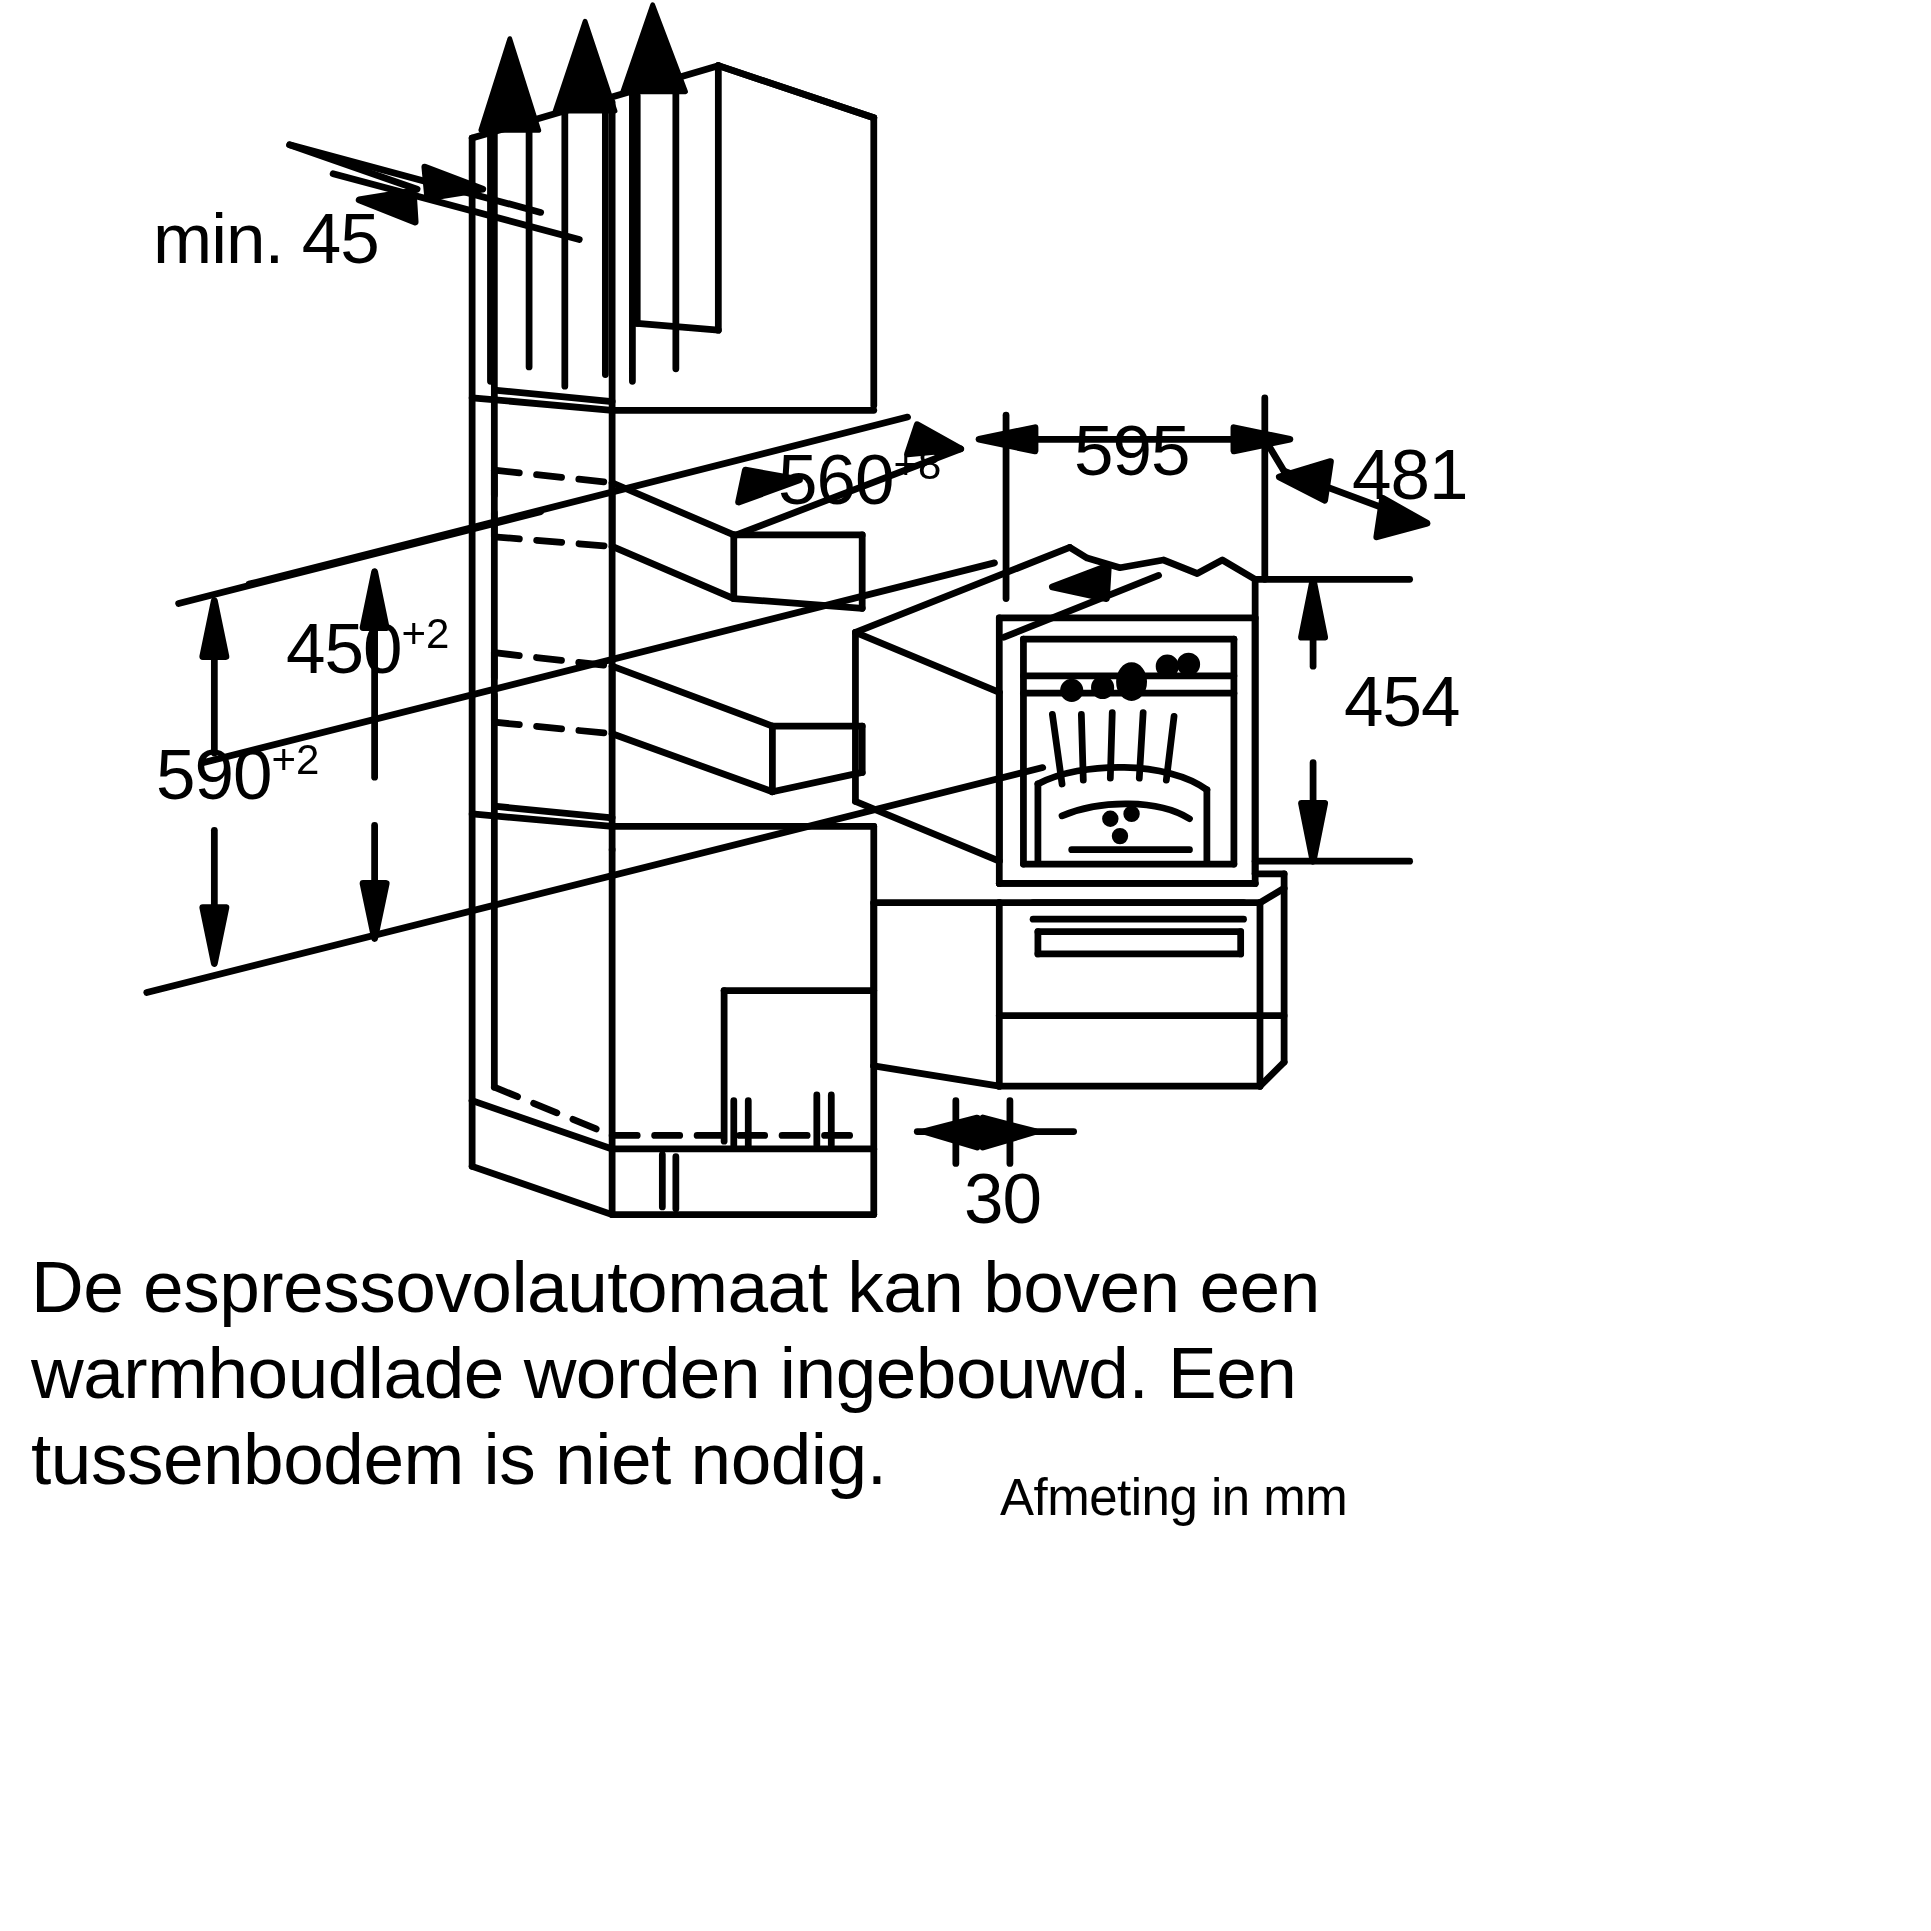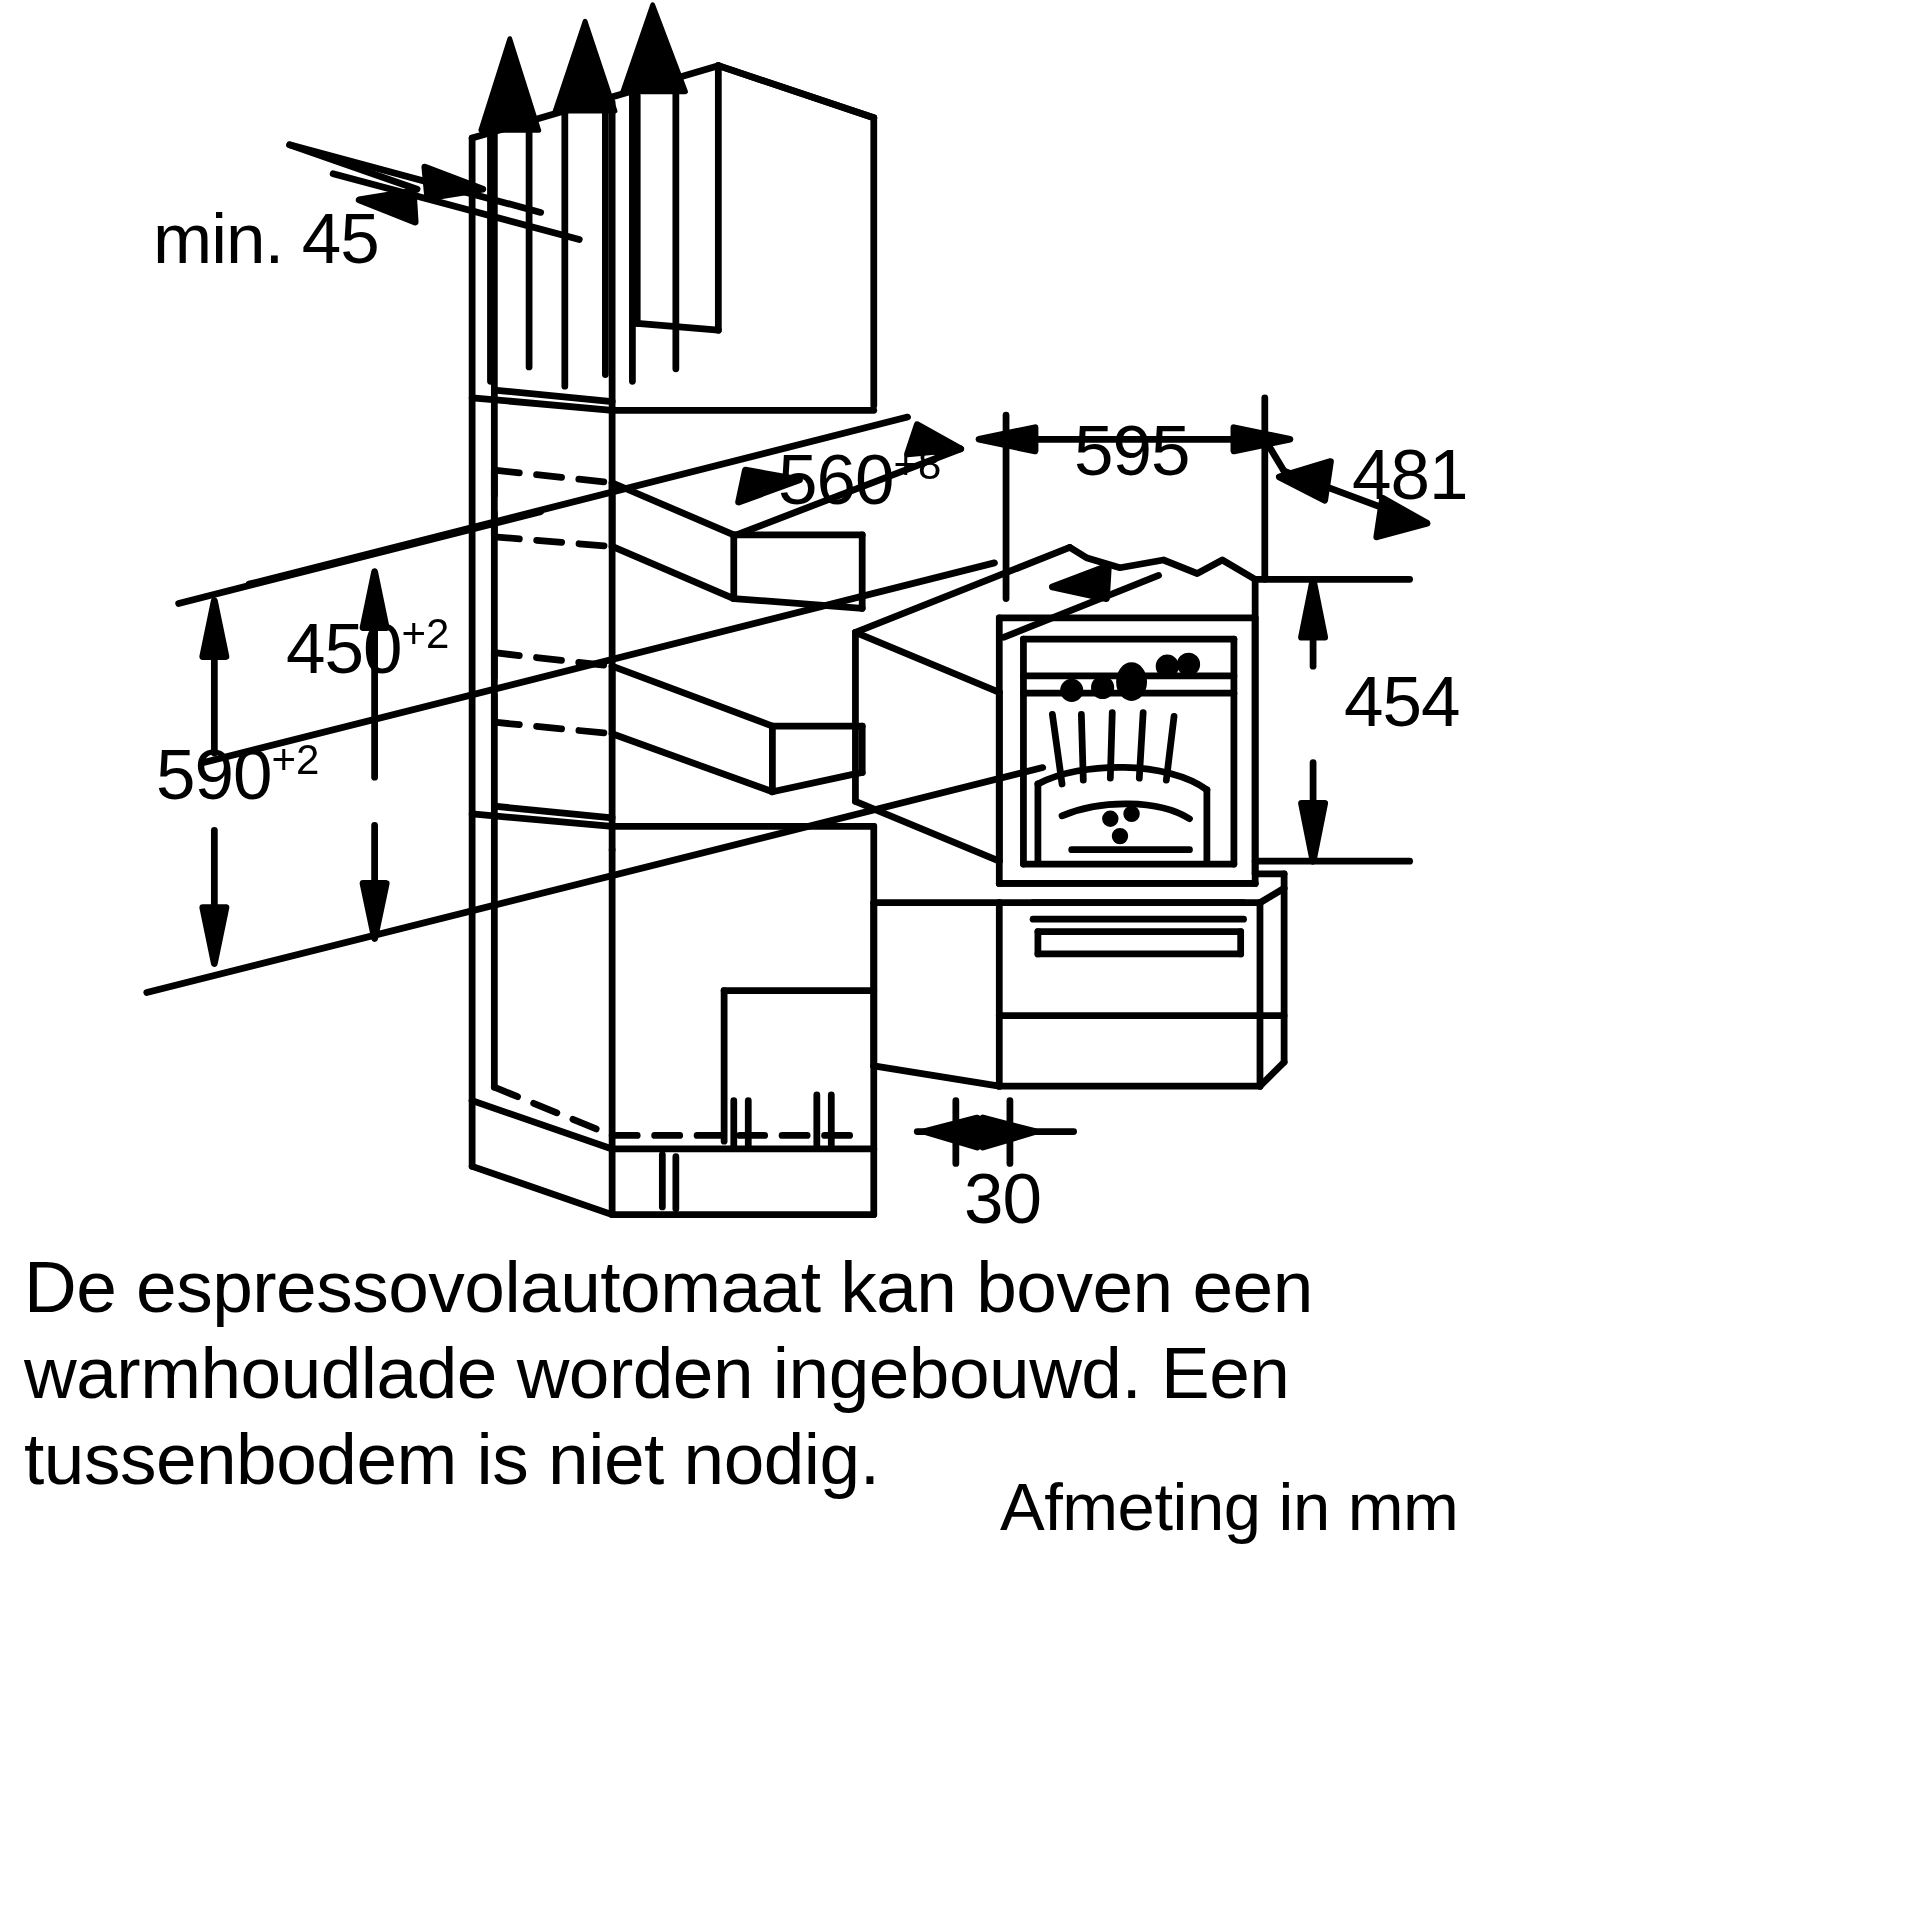--- a/index.html
+++ b/index.html
@@ -47,21 +47,21 @@
     letter-spacing: 0;
   }
   .note {
     position: absolute;
     font-size: 73px;
     line-height: 1.18;
     letter-spacing: -0.5px;
   }
   .unit {
     position: absolute;
-    font-size: 67px;
+    font-size: 51px;
     letter-spacing: -0.5px;
   }
 </style>
 </head>
 <body>
 
 <div id="stage">
 
   <svg id="drawing" viewBox="0 0 2000 2000">
     <g fill="none" stroke="#000000" stroke-width="7" stroke-linecap="round" stroke-linejoin="round">
@@ -331,21 +331,21 @@
   </div>
 
   <div class="lbl dim" style="left:1344px; top:666px;">
     <span>454</span>
   </div>
 
   <div class="lbl dim" style="left:964px; top:1163px;">
     <span>30</span>
   </div>
 
-  <div class="note" style="left:24px; top:1244px; width:1371px;">
+  <div class="note" style="left:31px; top:1244px; width:1371px;">
     <div>De espressovolautomaat kan boven een</div>
     <div>warmhoudlade worden ingebouwd. Een</div>
     <div>tussenbodem is niet nodig.</div>
   </div>
 
   <div class="unit" style="left:1000px; top:1468px;">Afmeting in mm</div>
 
 </div>
 
 

